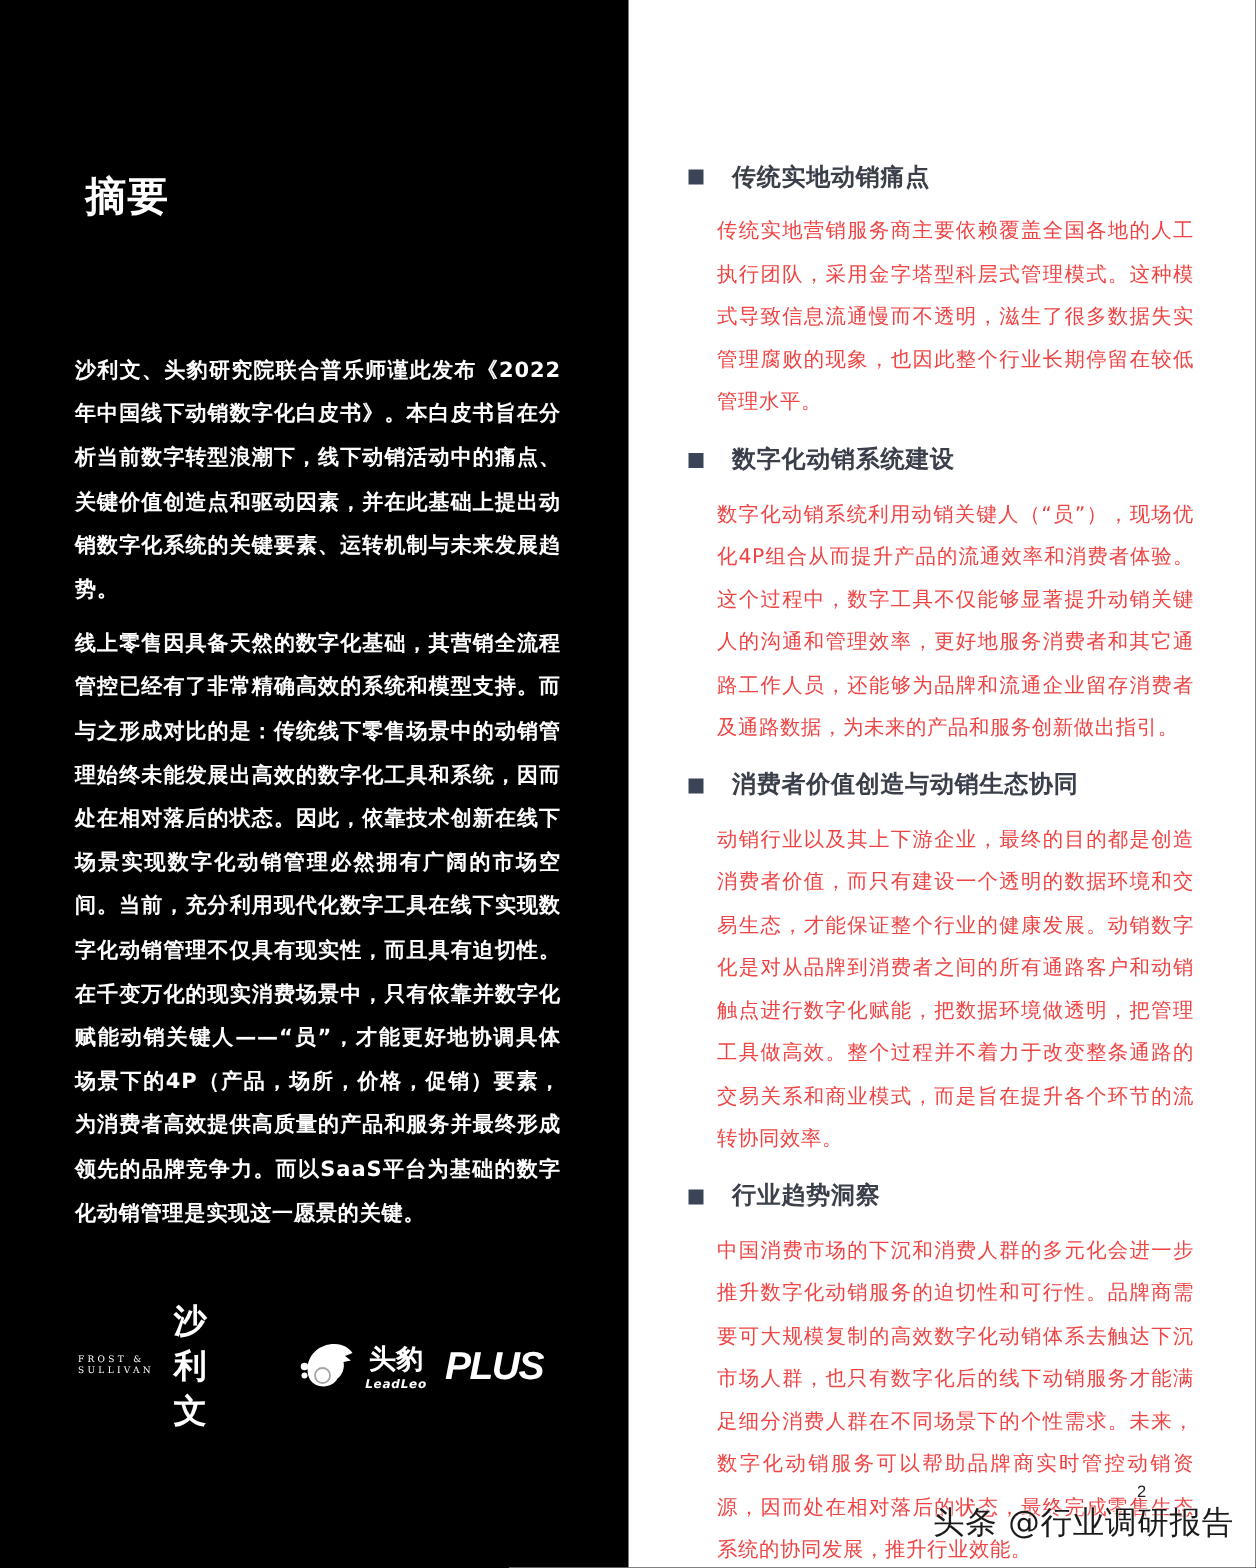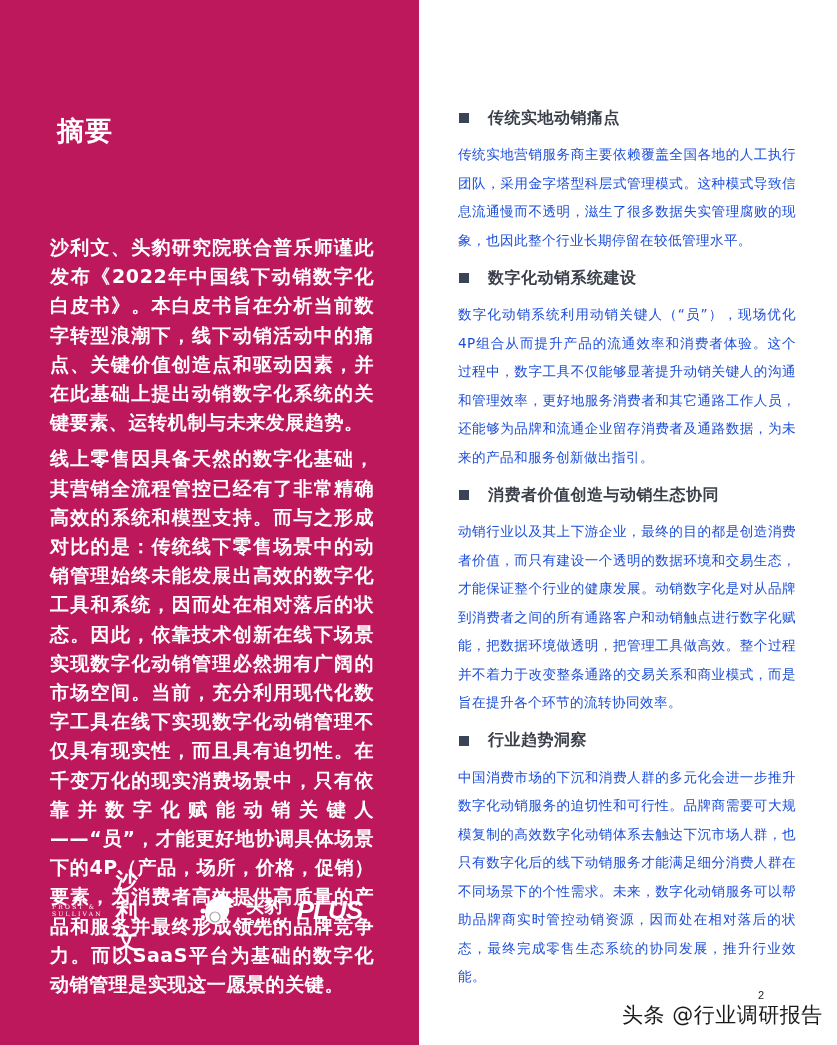--- a/index.html
+++ b/index.html
@@ -3,29 +3,29 @@
   <meta charset="utf-8">
   <style>
     html, body { margin: 0; padding: 0; }
     body {
       width: 837px; height: 1045px; position: relative; overflow: hidden;
       background: #ffffff;
       font-family: "DejaVu Sans", "Liberation Sans", sans-serif;
     }
     .left-panel {
       position: absolute; left: 0; top: 0; width: 419px; height: 1045px;
-      background: #be185d;
+      background: #000000;
     }
     .left-title {
       position: absolute; left: 57px; top: 113px;
       font-size: 27px; font-weight: bold; color: #ffffff; letter-spacing: 1px;
     }
     .left-body {
       position: absolute; left: 50px; top: 233px; width: 324px;
-      color: #ffffff; font-size: 19px; font-weight: bold; line-height: 29.2px;
+      color: #ffffff; font-size: 14px; font-weight: bold; line-height: 29.2px;
       letter-spacing: 0.6px; text-align: justify;
     }
     .left-body p { margin: 0 0 7px 0; }
     .logos {
       position: absolute; left: 52px; top: 885px; width: 310px; height: 50px;
       display: flex; align-items: center; color: #ffffff;
     }
     .logo-frost { display: flex; flex-direction: row; align-items: center; margin-right: 18px; }
     .logo-frost .eng { font-size: 6px; letter-spacing: 2.2px; font-family: "DejaVu Serif", serif; }
     .logo-frost .cn { font-size: 22px; font-weight: bold; letter-spacing: 12px; margin-top: 2px; }
@@ -39,21 +39,21 @@
     .right {
       position: absolute; left: 458px; top: 104px; width: 338px;
     }
     .section { margin-bottom: 0; }
     .section-head { display: flex; align-items: center; height: 28px; }
     .bullet {
       width: 10px; height: 10px; background: #3b4457; margin-right: 19px; margin-left: 1px;
     }
     .section-title { font-size: 16px; font-weight: bold; color: #3a3f4a; letter-spacing: 0.5px; }
     .section-body {
-      margin: 8px 0 10px 0; font-size: 13.6px; line-height: 28.5px; color: #1d4ed8;
+      margin: 8px 0 10px 20px; font-size: 13.6px; line-height: 28.5px; color: #ef4444;
       letter-spacing: 0.4px; text-align: justify;
     }
     .page-number {
       position: absolute; left: 758px; top: 989px; font-size: 11px; color: #222;
       font-family: "Liberation Sans", sans-serif;
     }
     .watermark {
       position: absolute; left: 622px; top: 1001px; font-size: 21px; color: #1a1a1a;
       letter-spacing: 0.5px;
       text-shadow: 0 0 2px #ffffff, 0 0 2px #ffffff;

